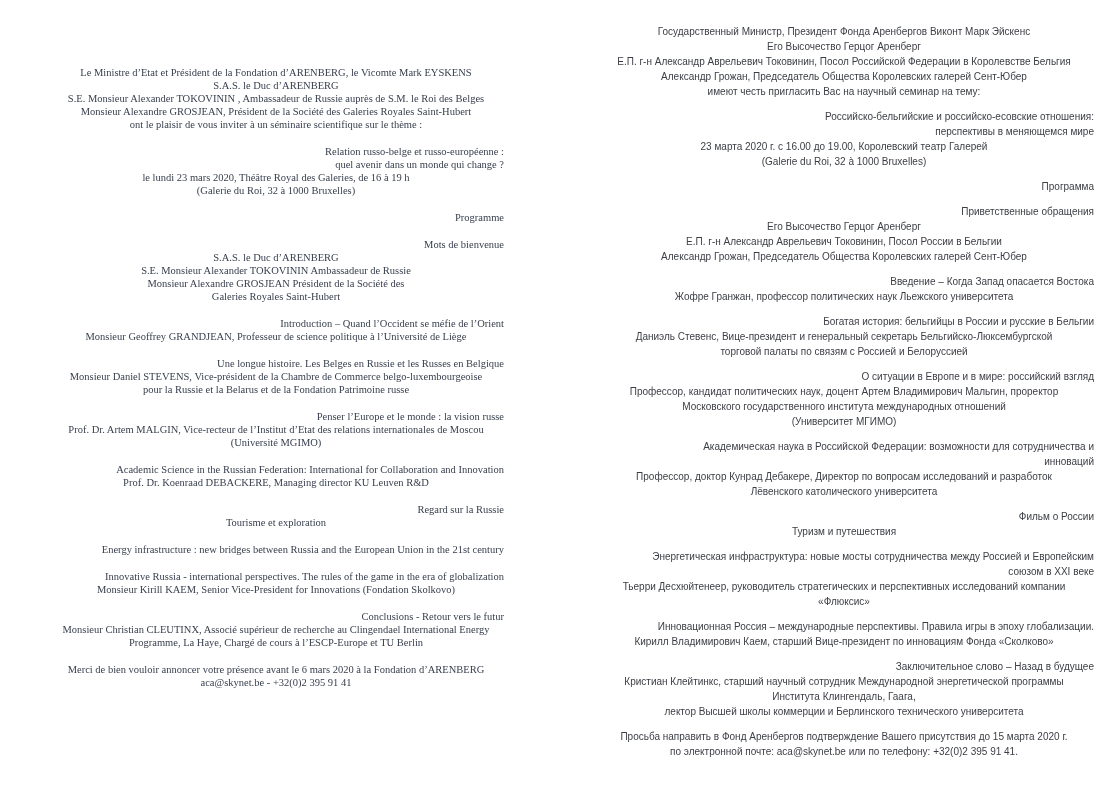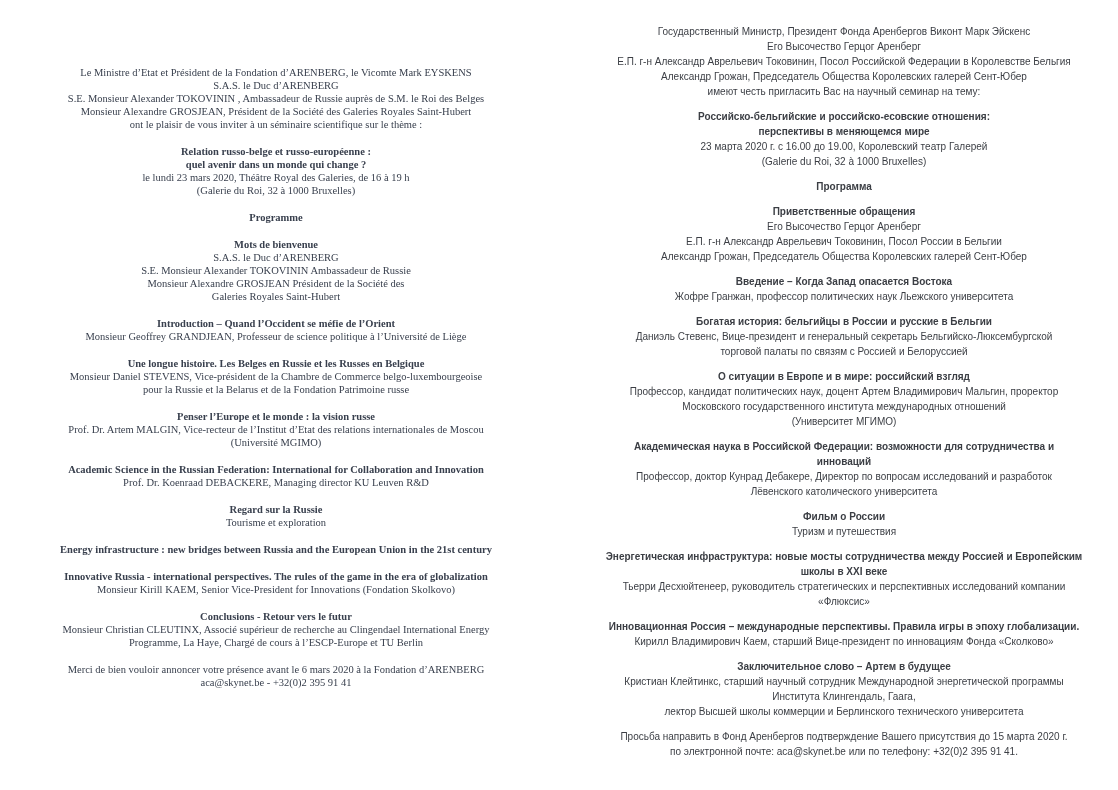--- a/index.html
+++ b/index.html
@@ -32,21 +32,21 @@
     width: 500px;
     font-family: "Liberation Sans", "DejaVu Sans", sans-serif;
     font-size: 10px;
     line-height: 15px;
     color: #3b3e44;
   }
   .page-left .block { margin-bottom: 14px; }
   .page-right .block { margin-bottom: 10px; }
   .block:last-child { margin-bottom: 0; }
   .line { white-space: nowrap; }
-  .line.bold { font-weight: bold; }
+  .line.bold { font-weight: normal; text-align: right; }
 </style>
 </head>
 <body>
 
 <div class="page page-left" id="page-left">
     <div class="block">
       <div class="line">Le Ministre d’Etat et Président de la Fondation d’ARENBERG, le Vicomte Mark EYSKENS</div>
       <div class="line">S.A.S. le Duc d’ARENBERG</div>
       <div class="line">S.E. Monsieur Alexander TOKOVININ , Ambassadeur de Russie auprès de S.M. le Roi des Belges</div>
       <div class="line">Monsieur Alexandre GROSJEAN, Président de la Société des Galeries Royales Saint-Hubert</div>
@@ -151,30 +151,30 @@
       <div class="line bold">инноваций</div>
       <div class="line">Профессор, доктор Кунрад Дебакере, Директор по вопросам исследований и разработок</div>
       <div class="line">Лёвенского католического университета</div>
     </div>
     <div class="block">
       <div class="line bold">Фильм о России</div>
       <div class="line">Туризм и путешествия</div>
     </div>
     <div class="block">
       <div class="line bold">Энергетическая инфраструктура: новые мосты сотрудничества между Россией и Европейским</div>
-      <div class="line bold">школы в XXI веке</div>
+      <div class="line bold">союзом в XXI веке</div>
       <div class="line">Тьерри Десхюйтенеер, руководитель стратегических и перспективных исследований компании</div>
       <div class="line">«Флюксис»</div>
     </div>
     <div class="block">
       <div class="line bold">Инновационная Россия – международные перспективы. Правила игры в эпоху глобализации.</div>
       <div class="line">Кирилл Владимирович Каем, старший Вице-президент по инновациям Фонда «Сколково»</div>
     </div>
     <div class="block">
-      <div class="line bold">Заключительное слово – Артем в будущее</div>
+      <div class="line bold">Заключительное слово – Назад в будущее</div>
       <div class="line">Кристиан Клейтинкс, старший научный сотрудник Международной энергетической программы</div>
       <div class="line">Института Клингендаль, Гаага,</div>
       <div class="line">лектор Высшей школы коммерции и Берлинского технического университета</div>
     </div>
     <div class="block">
       <div class="line">Просьба направить в Фонд Аренбергов подтверждение Вашего присутствия до 15 марта 2020 г.</div>
       <div class="line">по электронной почте: aca@skynet.be или по телефону: +32(0)2 395 91 41.</div>
     </div>
   </div>
 

